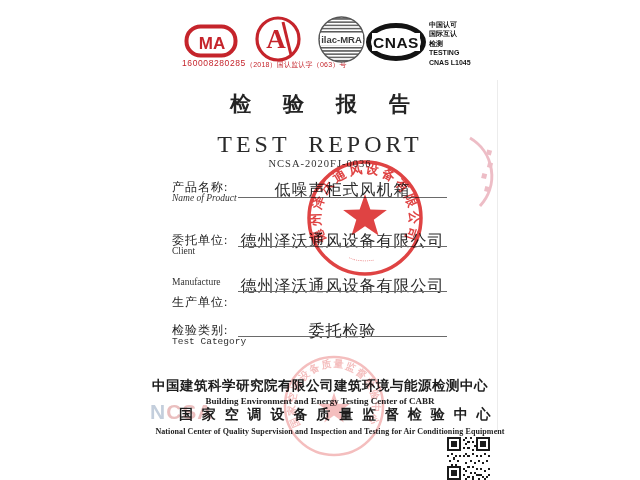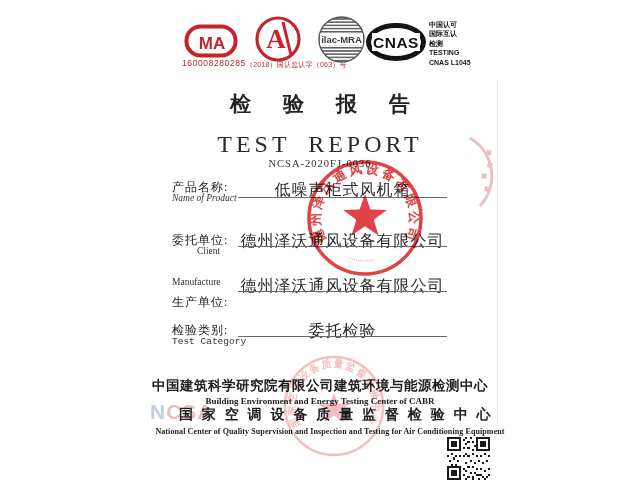--- a/index.html
+++ b/index.html
@@ -102,21 +102,21 @@
       <rect x="30" y="50" width="5" height="5"></rect>
     </g>
   </svg>
 
   <div class="abs f-label-zh" style="top:179px;">产品名称:</div>
   <div class="abs f-label-en" style="top:193px;font-style:italic;">Name of Product</div>
   <div class="abs f-value" style="top:180px;">低噪声柜式风机箱</div>
   <div class="abs f-line" style="top:197px;"></div>
 
   <div class="abs f-label-zh" style="top:232px;">委托单位:</div>
-  <div class="abs f-label-en" style="top:246px;margin-left:25px;">Client</div>
+  <div class="abs f-label-en" style="top:246px;">Client</div>
   <div class="abs f-value" style="top:231px;">德州泽沃通风设备有限公司</div>
   <div class="abs f-line" style="top:246px;"></div>
 
   <div class="abs f-label-zh" style="top:294px;">生产单位:</div>
   <div class="abs f-label-en" style="top:277px;">Manufacture</div>
   <div class="abs f-value" style="top:276px;">德州泽沃通风设备有限公司</div>
   <div class="abs f-line" style="top:291px;"></div>
 
   <div class="abs f-label-zh" style="top:322px;">检验类别:</div>
   <div class="abs f-label-en" style="top:336px;font-family:Liberation Mono, monospace;">Test Category</div>

